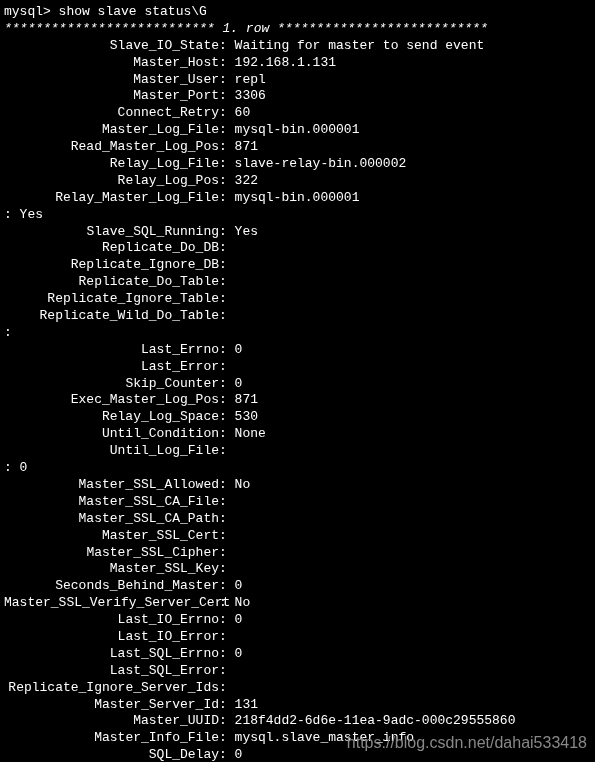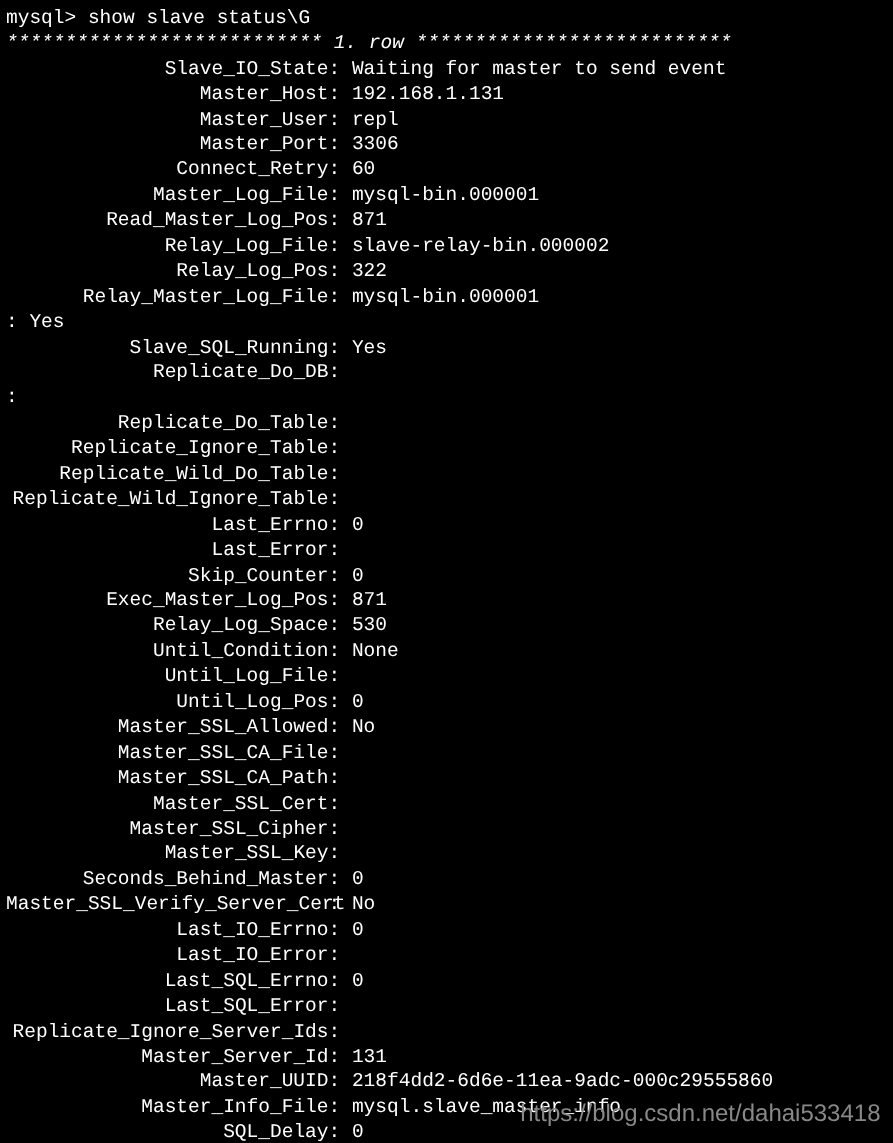--- a/index.html
+++ b/index.html
@@ -114,40 +114,40 @@
       <span class="field-key">Slave_SQL_Running</span>
       <span class="field-colon">: </span>
       <span class="field-value">Yes</span>
     </div>
     <div class="field-row">
       <span class="field-key">Replicate_Do_DB</span>
       <span class="field-colon">: </span>
       <span class="field-value"></span>
     </div>
     <div class="field-row">
+      <span class="field-key">Replicate_Ignore_DB</span>
       <span class="field-colon">: </span>
       <span class="field-value"></span>
     </div>
     <div class="field-row">
       <span class="field-key">Replicate_Do_Table</span>
       <span class="field-colon">: </span>
       <span class="field-value"></span>
     </div>
     <div class="field-row">
       <span class="field-key">Replicate_Ignore_Table</span>
       <span class="field-colon">: </span>
       <span class="field-value"></span>
     </div>
     <div class="field-row">
       <span class="field-key">Replicate_Wild_Do_Table</span>
       <span class="field-colon">: </span>
       <span class="field-value"></span>
     </div>
     <div class="field-row">
-      <span class="field-key">Replicate_Wild_Ignore_Table</span>
       <span class="field-colon">: </span>
       <span class="field-value"></span>
     </div>
     <div class="field-row">
       <span class="field-key">Last_Errno</span>
       <span class="field-colon">: </span>
       <span class="field-value">0</span>
     </div>
     <div class="field-row">
       <span class="field-key">Last_Error</span>
@@ -173,21 +173,20 @@
       <span class="field-key">Until_Condition</span>
       <span class="field-colon">: </span>
       <span class="field-value">None</span>
     </div>
     <div class="field-row">
       <span class="field-key">Until_Log_File</span>
       <span class="field-colon">: </span>
       <span class="field-value"></span>
     </div>
     <div class="field-row">
-      <span class="field-key">Until_Log_Pos</span>
       <span class="field-colon">: </span>
       <span class="field-value">0</span>
     </div>
     <div class="field-row">
       <span class="field-key">Master_SSL_Allowed</span>
       <span class="field-colon">: </span>
       <span class="field-value">No</span>
     </div>
     <div class="field-row">
       <span class="field-key">Master_SSL_CA_File</span>

